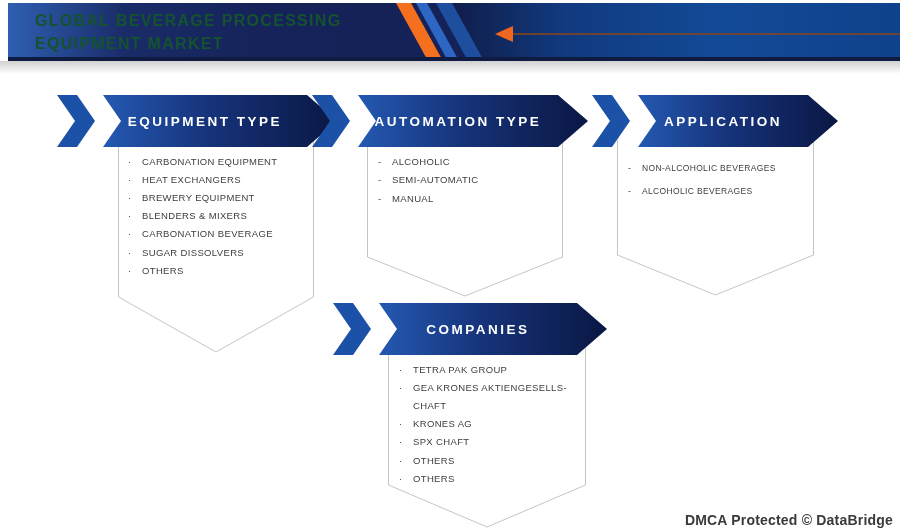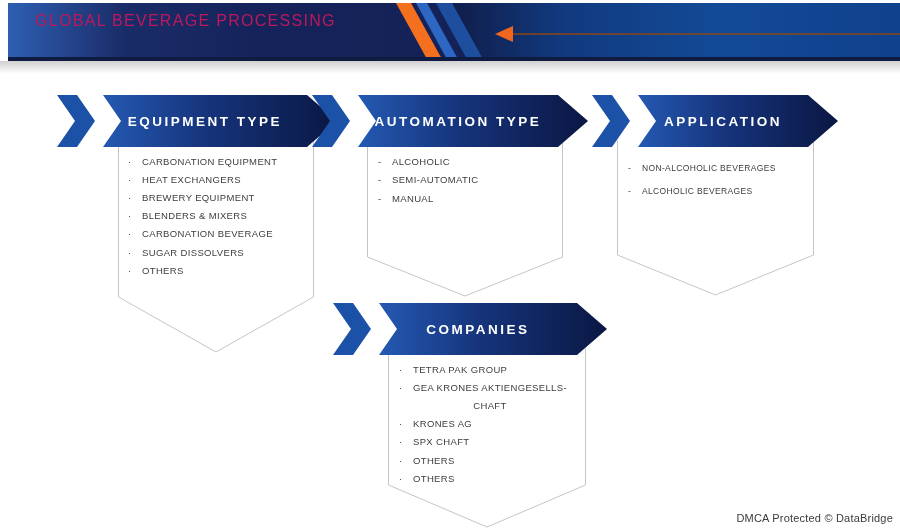--- a/index.html
+++ b/index.html
@@ -1,26 +1,26 @@
 <!DOCTYPE html>
 <html><head>
 <meta charset="utf-8">
 <style>
   html,body{margin:0;padding:0;background:#ffffff;}
   .page{position:relative;width:900px;height:532px;background:#ffffff;overflow:hidden;
         font-family:"Liberation Sans",sans-serif;}
   .abs{position:absolute;}
-  .hdr-title{position:absolute;left:35px;top:9px;color:#be185d;font-size:16px;font-weight:normal;
+  .hdr-title{position:absolute;left:35px;top:9px;color:#14532d;font-size:16px;font-weight:bold;
              letter-spacing:1.3px;line-height:23px;}
   .hdr-shadow{position:absolute;left:0;top:61px;width:900px;height:13px;
               background:linear-gradient(to bottom, rgba(120,120,120,0.35), rgba(255,255,255,0));}
   .seg-list{position:absolute;color:#3d3d3d;}
   .seg-list .row{display:flex;align-items:center;white-space:nowrap;letter-spacing:0.35px;}
   .seg-list .bullet{flex:0 0 14px;width:14px;color:#3d3d3d;}
-  .footer-note{position:absolute;right:7px;top:512px;font-size:11px;font-weight:normal;
+  .footer-note{position:absolute;right:7px;top:512px;font-size:14px;font-weight:bold;
                color:#3a3a3a;letter-spacing:0.2px;}
 </style>
 </head>
 <body>
 
 <div class="page">
 
   <svg class="abs" style="left:8px;top:3px;" width="892" height="58" viewBox="0 0 892 58">
     <defs>
       <linearGradient id="hdrL" x1="0" y1="0" x2="1" y2="0">
@@ -41,20 +41,21 @@
     <polygon points="388,0 403,0 435,58 420,58" fill="#f4701f"></polygon>
     <polygon points="408,0 419,0 451,58 440,58" fill="#2e66c4"></polygon>
     <polygon points="428,0 444,0 476,58 460,58" fill="#1e4f9f"></polygon>
     <rect x="0" y="54" width="892" height="4" fill="#101b42"></rect>
     <polygon points="487,31 505,23 505,39" fill="#f0661f"></polygon>
     <rect x="505" y="30.3" width="387" height="1.5" fill="#8a4718"></rect>
   </svg>
 
   <div class="hdr-title">
     <div>GLOBAL BEVERAGE PROCESSING</div>
+    <div>EQUIPMENT MARKET</div>
   </div>
 
   <div class="hdr-shadow"></div>
 
   <div id="segments">
       <div>
         <svg width="196" height="214" class="abs" style="left: 118px; top: 140px;">
           <path d="M0.5 0 L0.5 157 L98 212 L195.5 157 L195.5 0" fill="none" stroke="#c5c5c5" stroke-width="1"></path>
         </svg>
         <svg width="281" height="52" viewBox="0 0 281 52" class="abs" style="left: 57px; top: 95px;">
@@ -176,21 +177,21 @@
         </svg>
         <div class="seg-list" style="left: 399px; top: 360px; font-size: 9.5px;">
           <div class="row" style="height: 18.2px;">
             <span class="bullet">·</span>
             <span>TETRA PAK GROUP</span>
           </div>
           <div class="row" style="height: 18.2px;">
             <span class="bullet">·</span>
             <span>GEA KRONES AKTIENGESELLS-</span>
           </div>
-          <div class="row" style="height: 18.2px; justify-content: center;">
+          <div class="row" style="height: 18.2px;">
             <span class="bullet"></span>
             <span>CHAFT</span>
           </div>
           <div class="row" style="height: 18.2px;">
             <span class="bullet">·</span>
             <span>KRONES AG</span>
           </div>
           <div class="row" style="height: 18.2px;">
             <span class="bullet">·</span>
             <span>SPX CHAFT</span>

